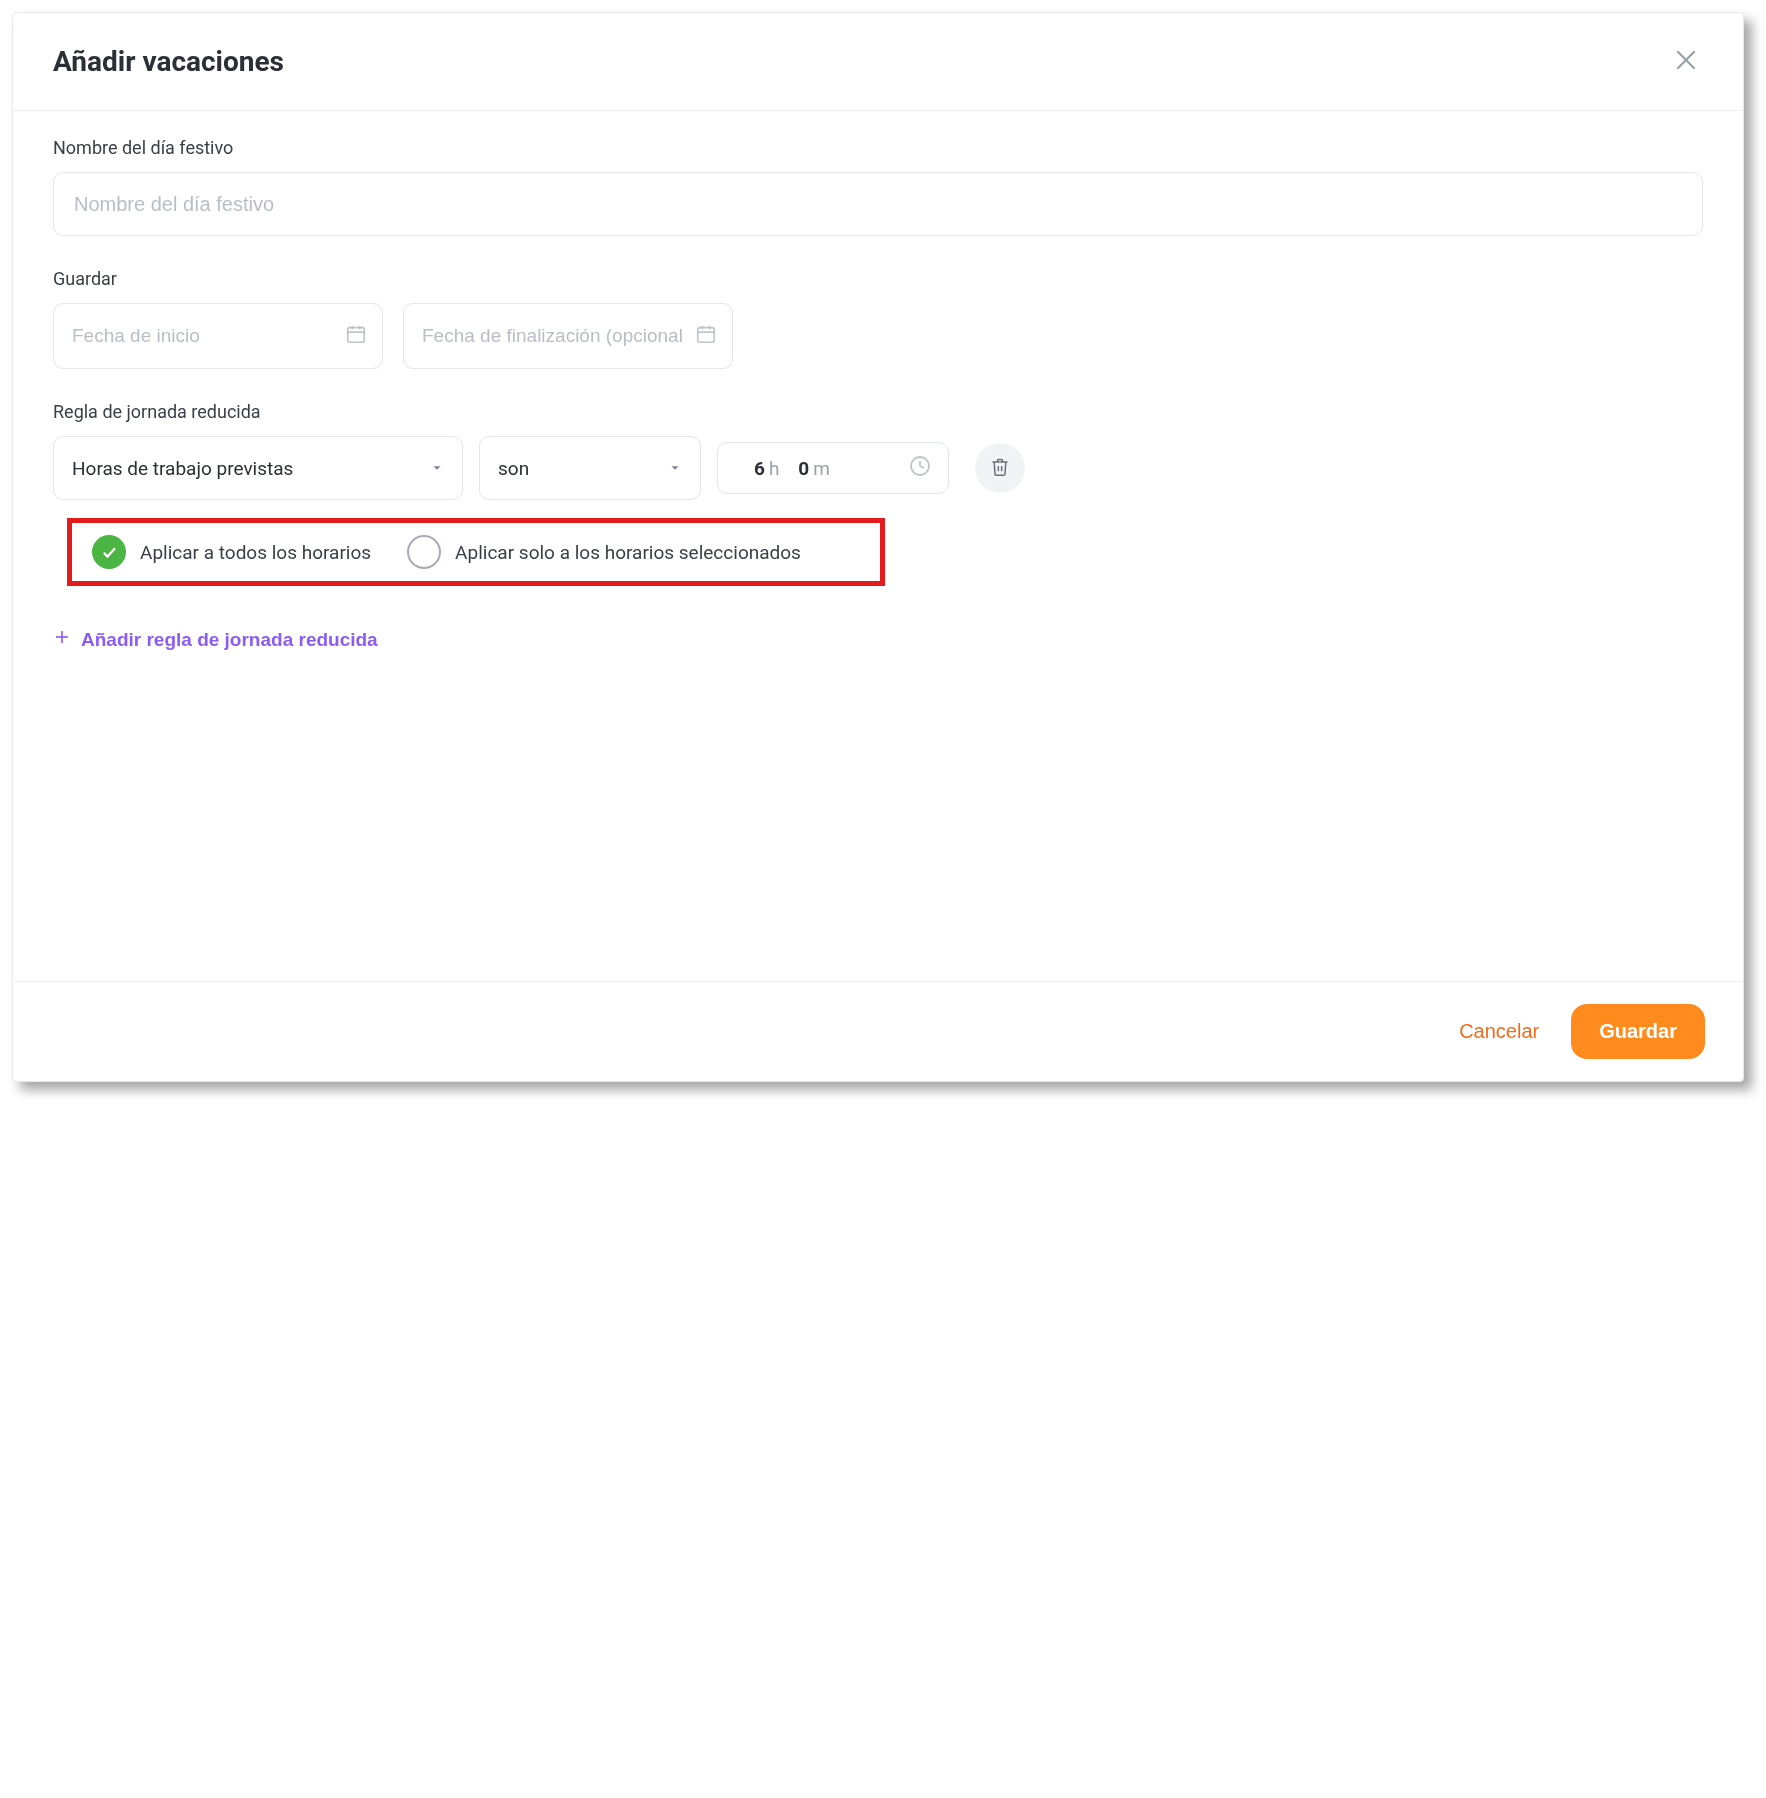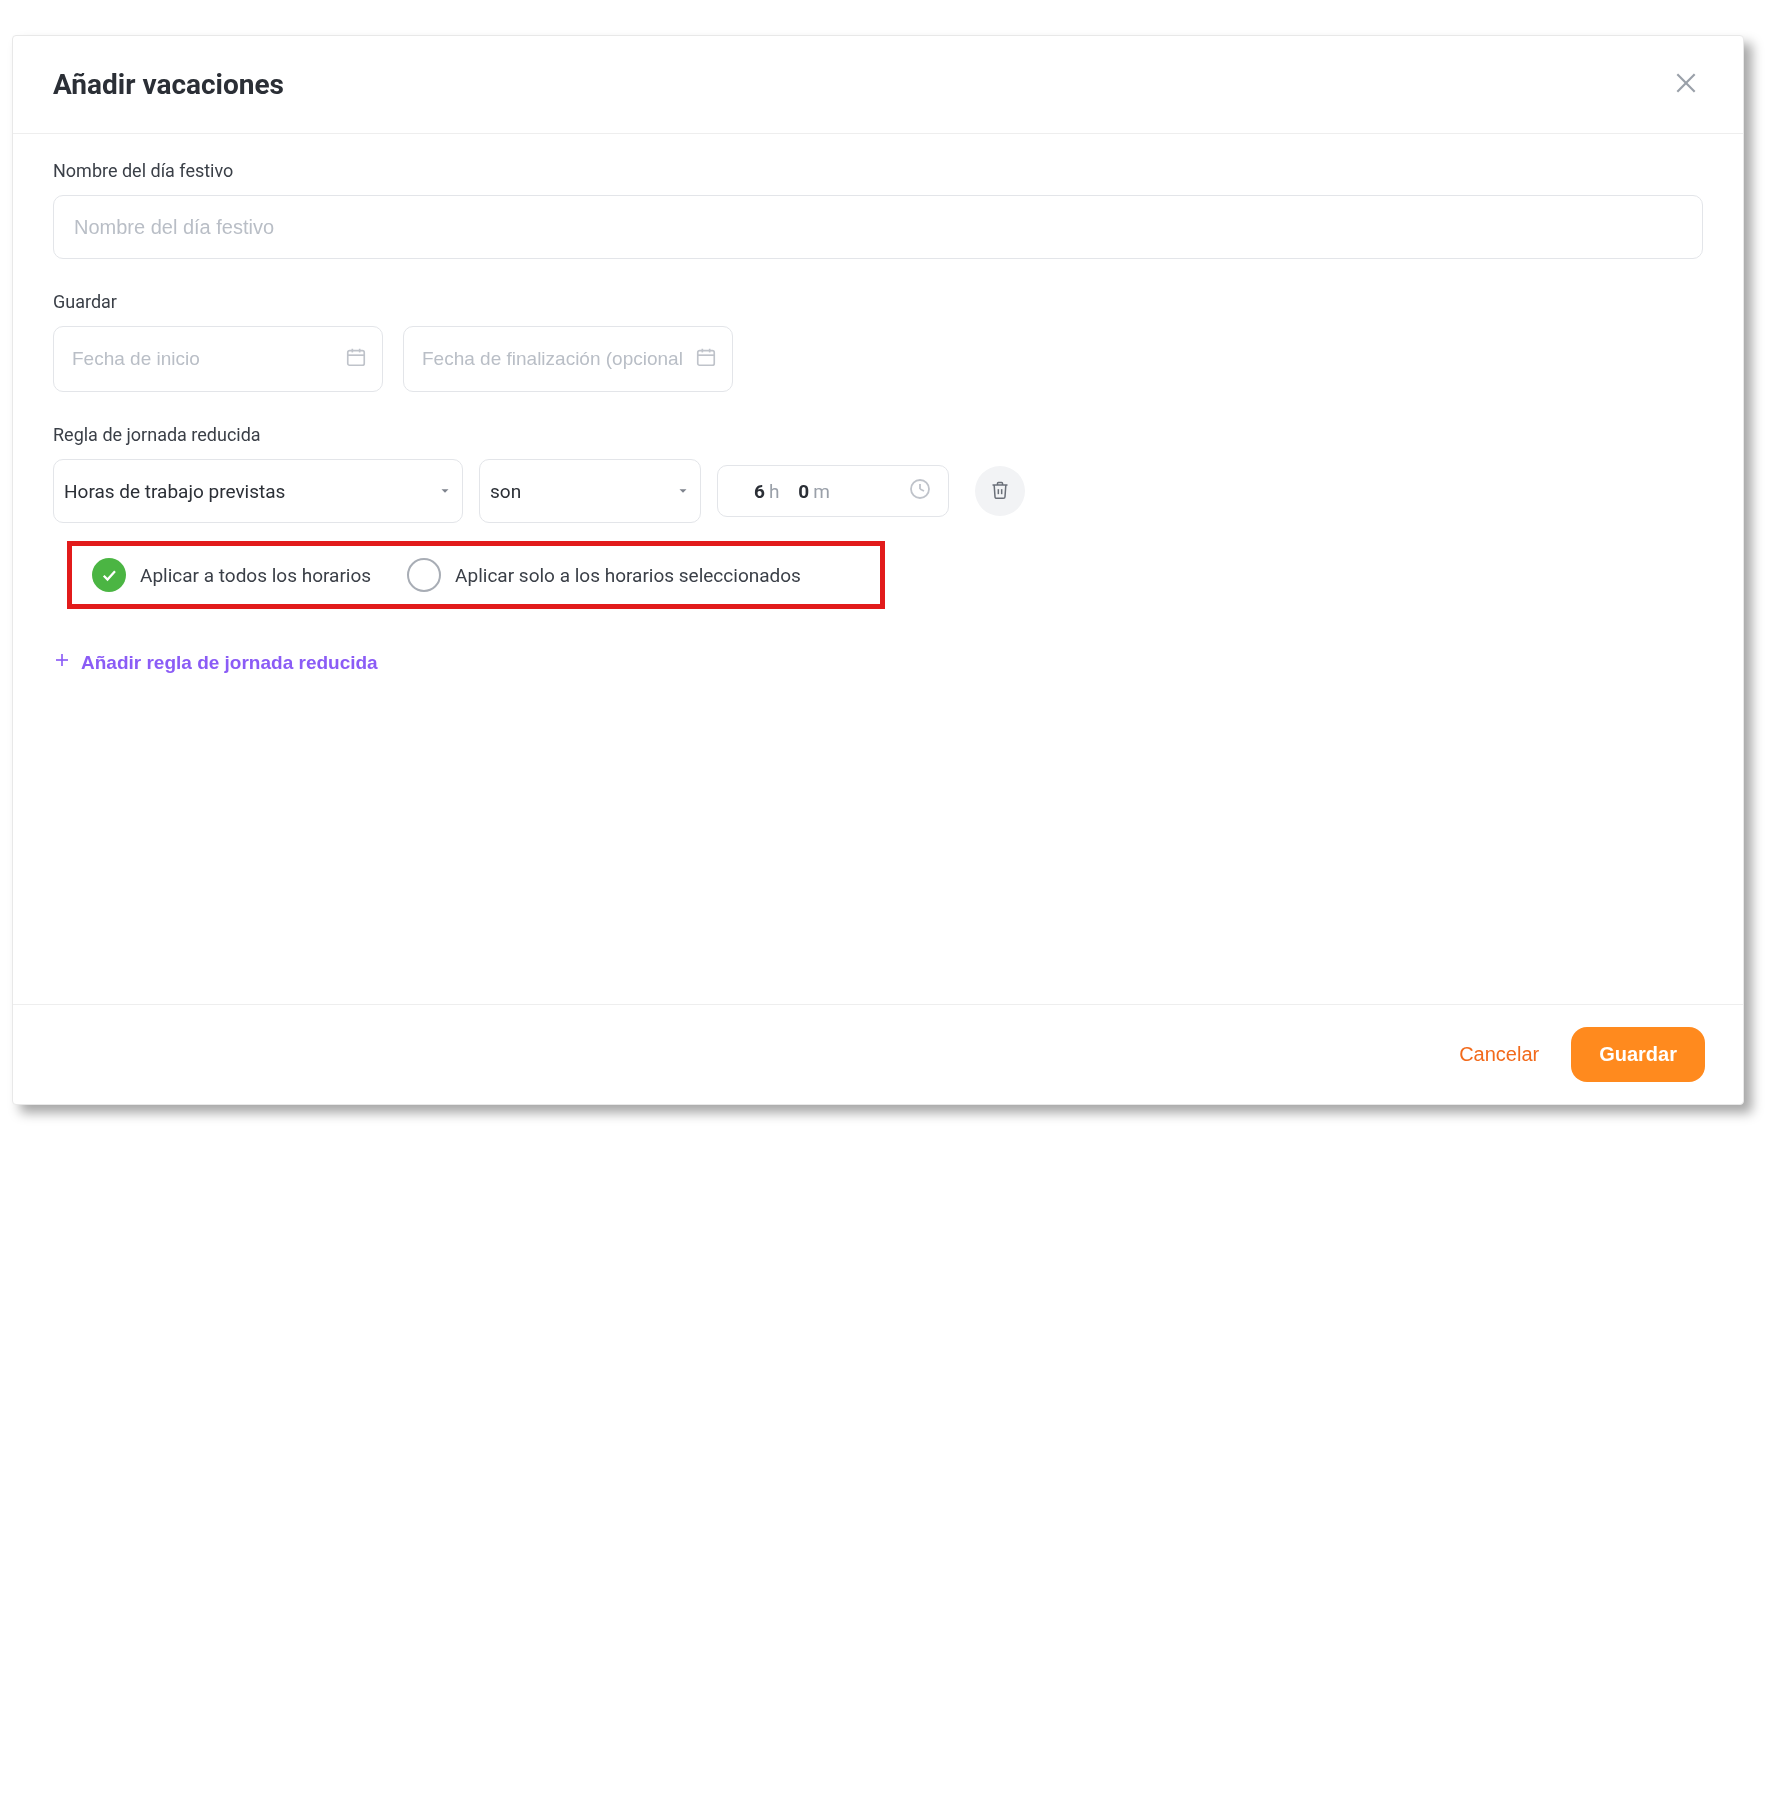--- a/index.html
+++ b/index.html
@@ -1,17 +1,17 @@
 <!DOCTYPE html>
 <html><head>
 <meta charset="utf-8">
 <style>
   * { box-sizing: border-box; }
   html, body { margin: 0; padding: 0; background: #fff; font-family: -apple-system, BlinkMacSystemFont, "Segoe UI", Roboto, "Helvetica Neue", Arial, sans-serif; }
-  .shadow-wrap { padding: 12px 22px 22px 12px; margin-top: 23px; }
+  .shadow-wrap { padding: 12px 22px 22px 12px; }
   .modal {
     width: 100%;
     background: #fff;
     border: 1px solid #e8e8e8;
     border-radius: 4px;
     box-shadow: 8px 8px 12px rgba(0,0,0,0.35);
     display: flex;
     flex-direction: column;
     min-height: 1070px;
     position: relative;
@@ -88,21 +88,21 @@
     margin-bottom: 18px;
   }
   .select-box {
     height: 64px;
     border: 1px solid #e3e5e9;
     border-radius: 10px;
     background: #fff;
     display: flex;
     align-items: center;
     justify-content: space-between;
-    padding: 0 10px;
+    padding: 0 18px;
     cursor: pointer;
     font-size: 19px;
     color: #2b2f36;
   }
   .select-type { width: 410px; }
   .select-op { width: 222px; }
   .caret { color: #7e838d; }
   .caret svg { width: 14px; height: 14px; fill: currentColor; }
   .time-box {
     height: 52px;

